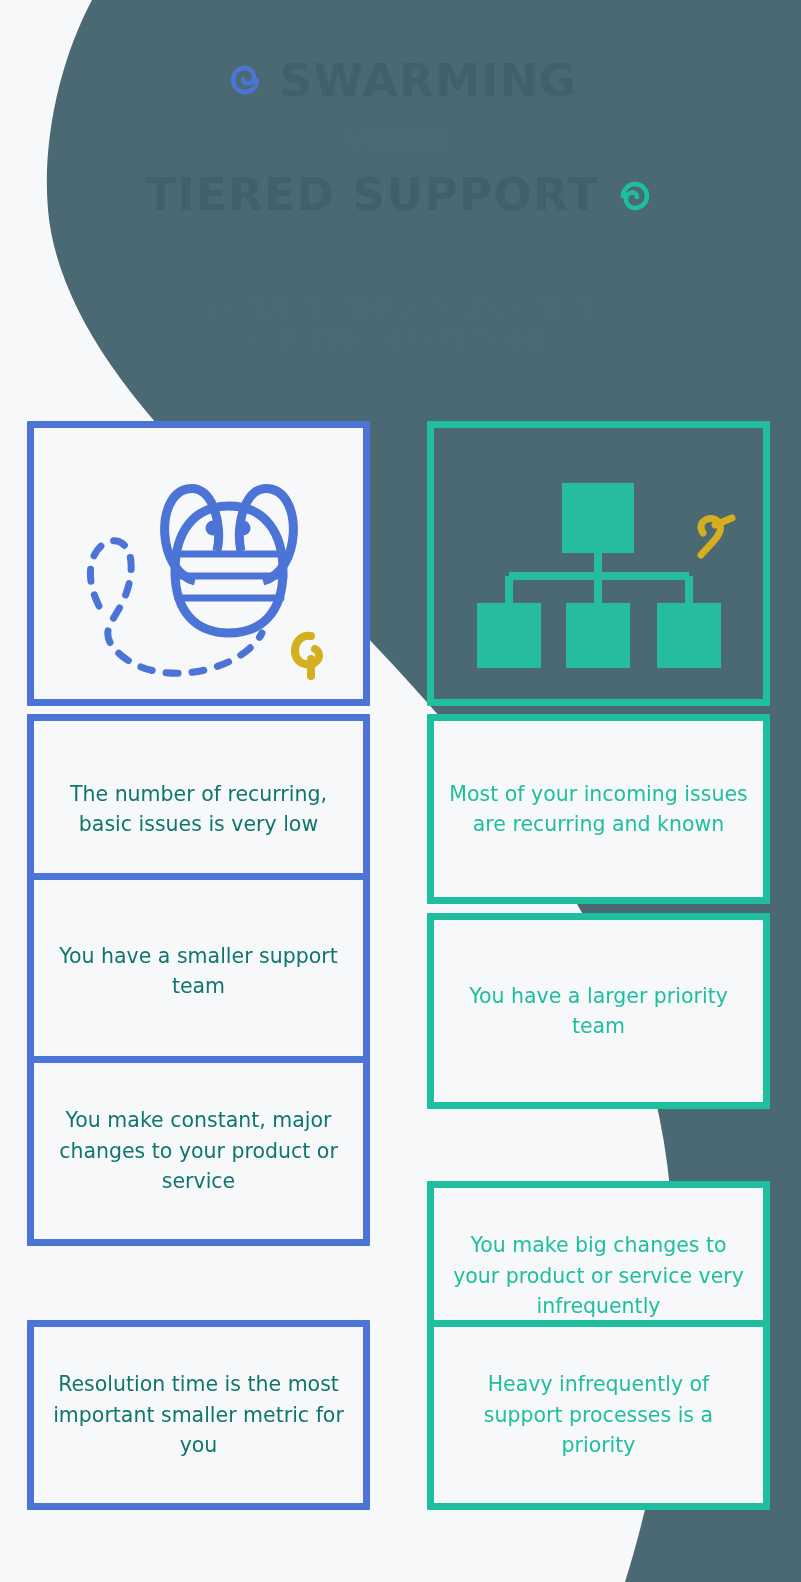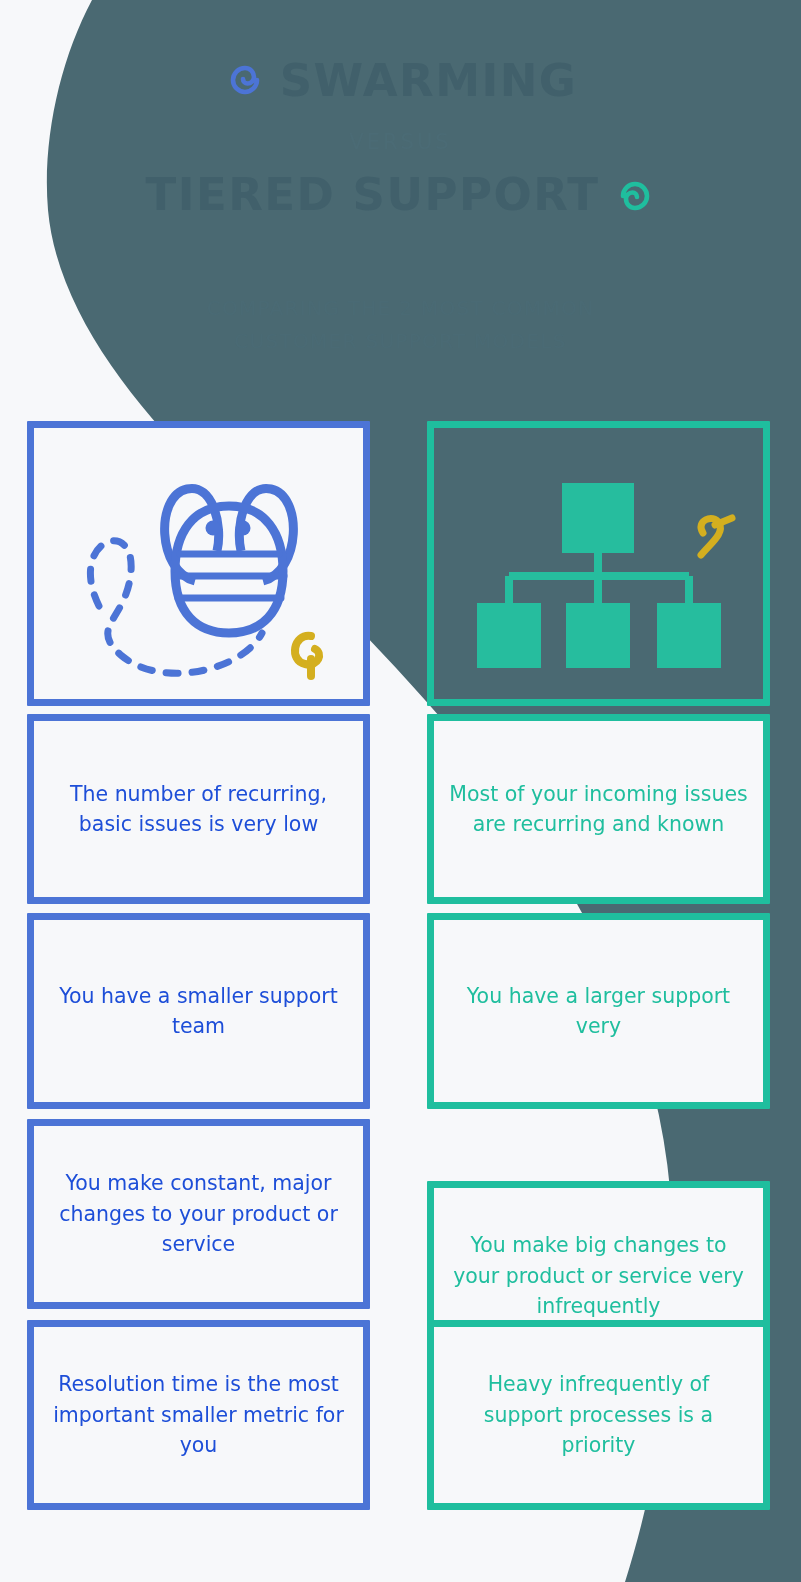--- a/index.html
+++ b/index.html
@@ -83,21 +83,21 @@
     display:flex;align-items:center;justify-content:center;
     text-align:center;
   }
   .card-text{
     font-family:"DejaVu Sans", sans-serif;
     font-size:20.5px;
     line-height:30.5px;
     padding:0 22px;
     font-weight:400;
   }
-  .left .card-text{color:#1d4ed8;}
+  .left .card-text{color:#0f766e;}
   .right .card-text{color:#1FBE9E;}
   .card-frame{
     position:absolute;inset:0;
     border-style:solid;
     border-width:7px;
     border-radius:1px;
   }
   .left .card-frame{border-color:#4C74D6;}
   .right .card-frame{border-color:#1FBE9E;}
   .card-fill{
@@ -189,29 +189,29 @@
       </div>
 
       <div class="card left" style="top:714px;height:190px;">
         <div class="card-fill"></div>
         <div class="card-frame"></div>
         <div class="card-inner">
           <div class="card-text">The number of recurring, basic issues is very low</div>
         </div>
       </div>
 
-      <div class="card left" style="top:913px;height:196px;border-radius:6px;">
+      <div class="card left" style="top:873px;height:196px;border-radius:6px;">
         <div class="card-fill"></div>
         <div class="card-frame"></div>
         <div class="card-inner">
           <div class="card-text">You have a smaller support team</div>
         </div>
       </div>
 
-      <div class="card left" style="top:1119px;height:190px;">
+      <div class="card left" style="top:1056px;height:190px;">
         <div class="card-fill"></div>
         <div class="card-frame"></div>
         <div class="card-inner">
           <div class="card-text">You make constant, major changes to your product or service</div>
         </div>
       </div>
 
       <div class="card left" style="top:1320px;height:190px;">
         <div class="card-fill"></div>
         <div class="card-frame"></div>
@@ -254,21 +254,21 @@
         <div class="card-frame"></div>
         <div class="card-inner">
           <div class="card-text">Most of your incoming issues are recurring and known</div>
         </div>
       </div>
 
       <div class="card right" style="top:913px;height:196px;">
         <div class="card-fill"></div>
         <div class="card-frame"></div>
         <div class="card-inner">
-          <div class="card-text">You have a larger support very</div>
+          <div class="card-text">You have a larger priority team</div>
         </div>
       </div>
 
       <div class="card right" style="top:1181px;height:190px;">
         <div class="card-fill"></div>
         <div class="card-frame"></div>
         <div class="card-inner">
           <div class="card-text">You make big changes to your product or service very infrequently</div>
         </div>
       </div>

